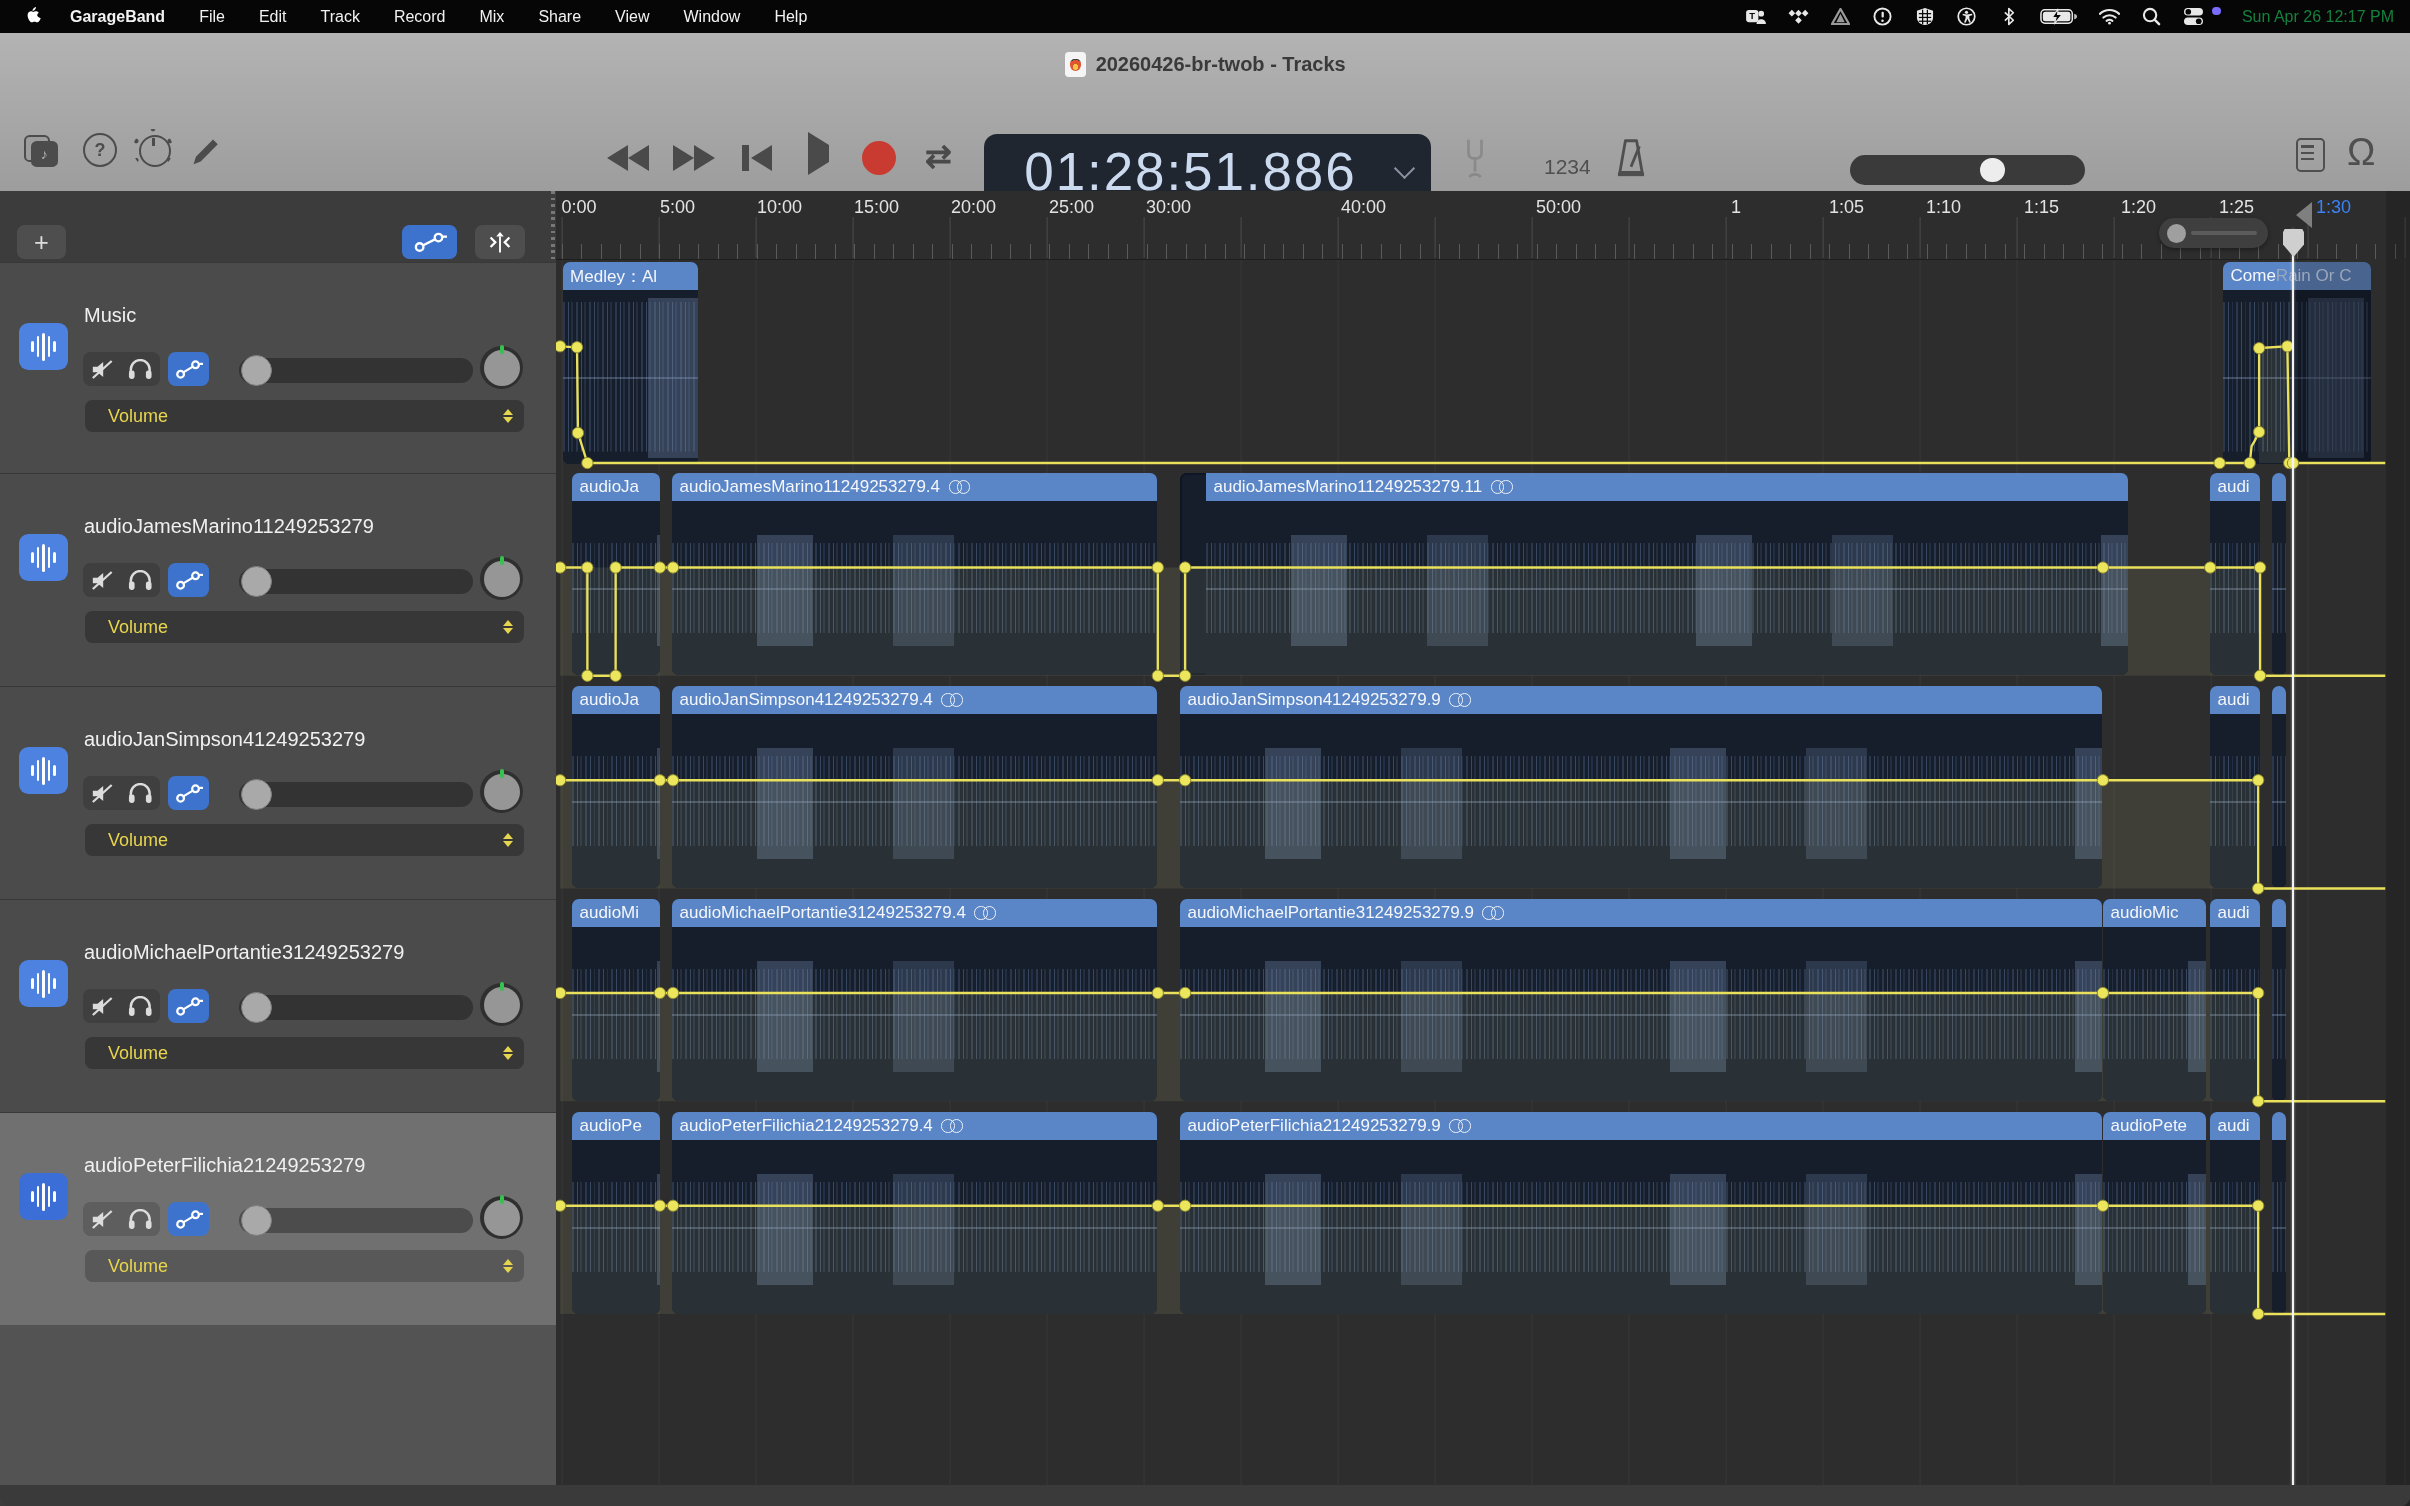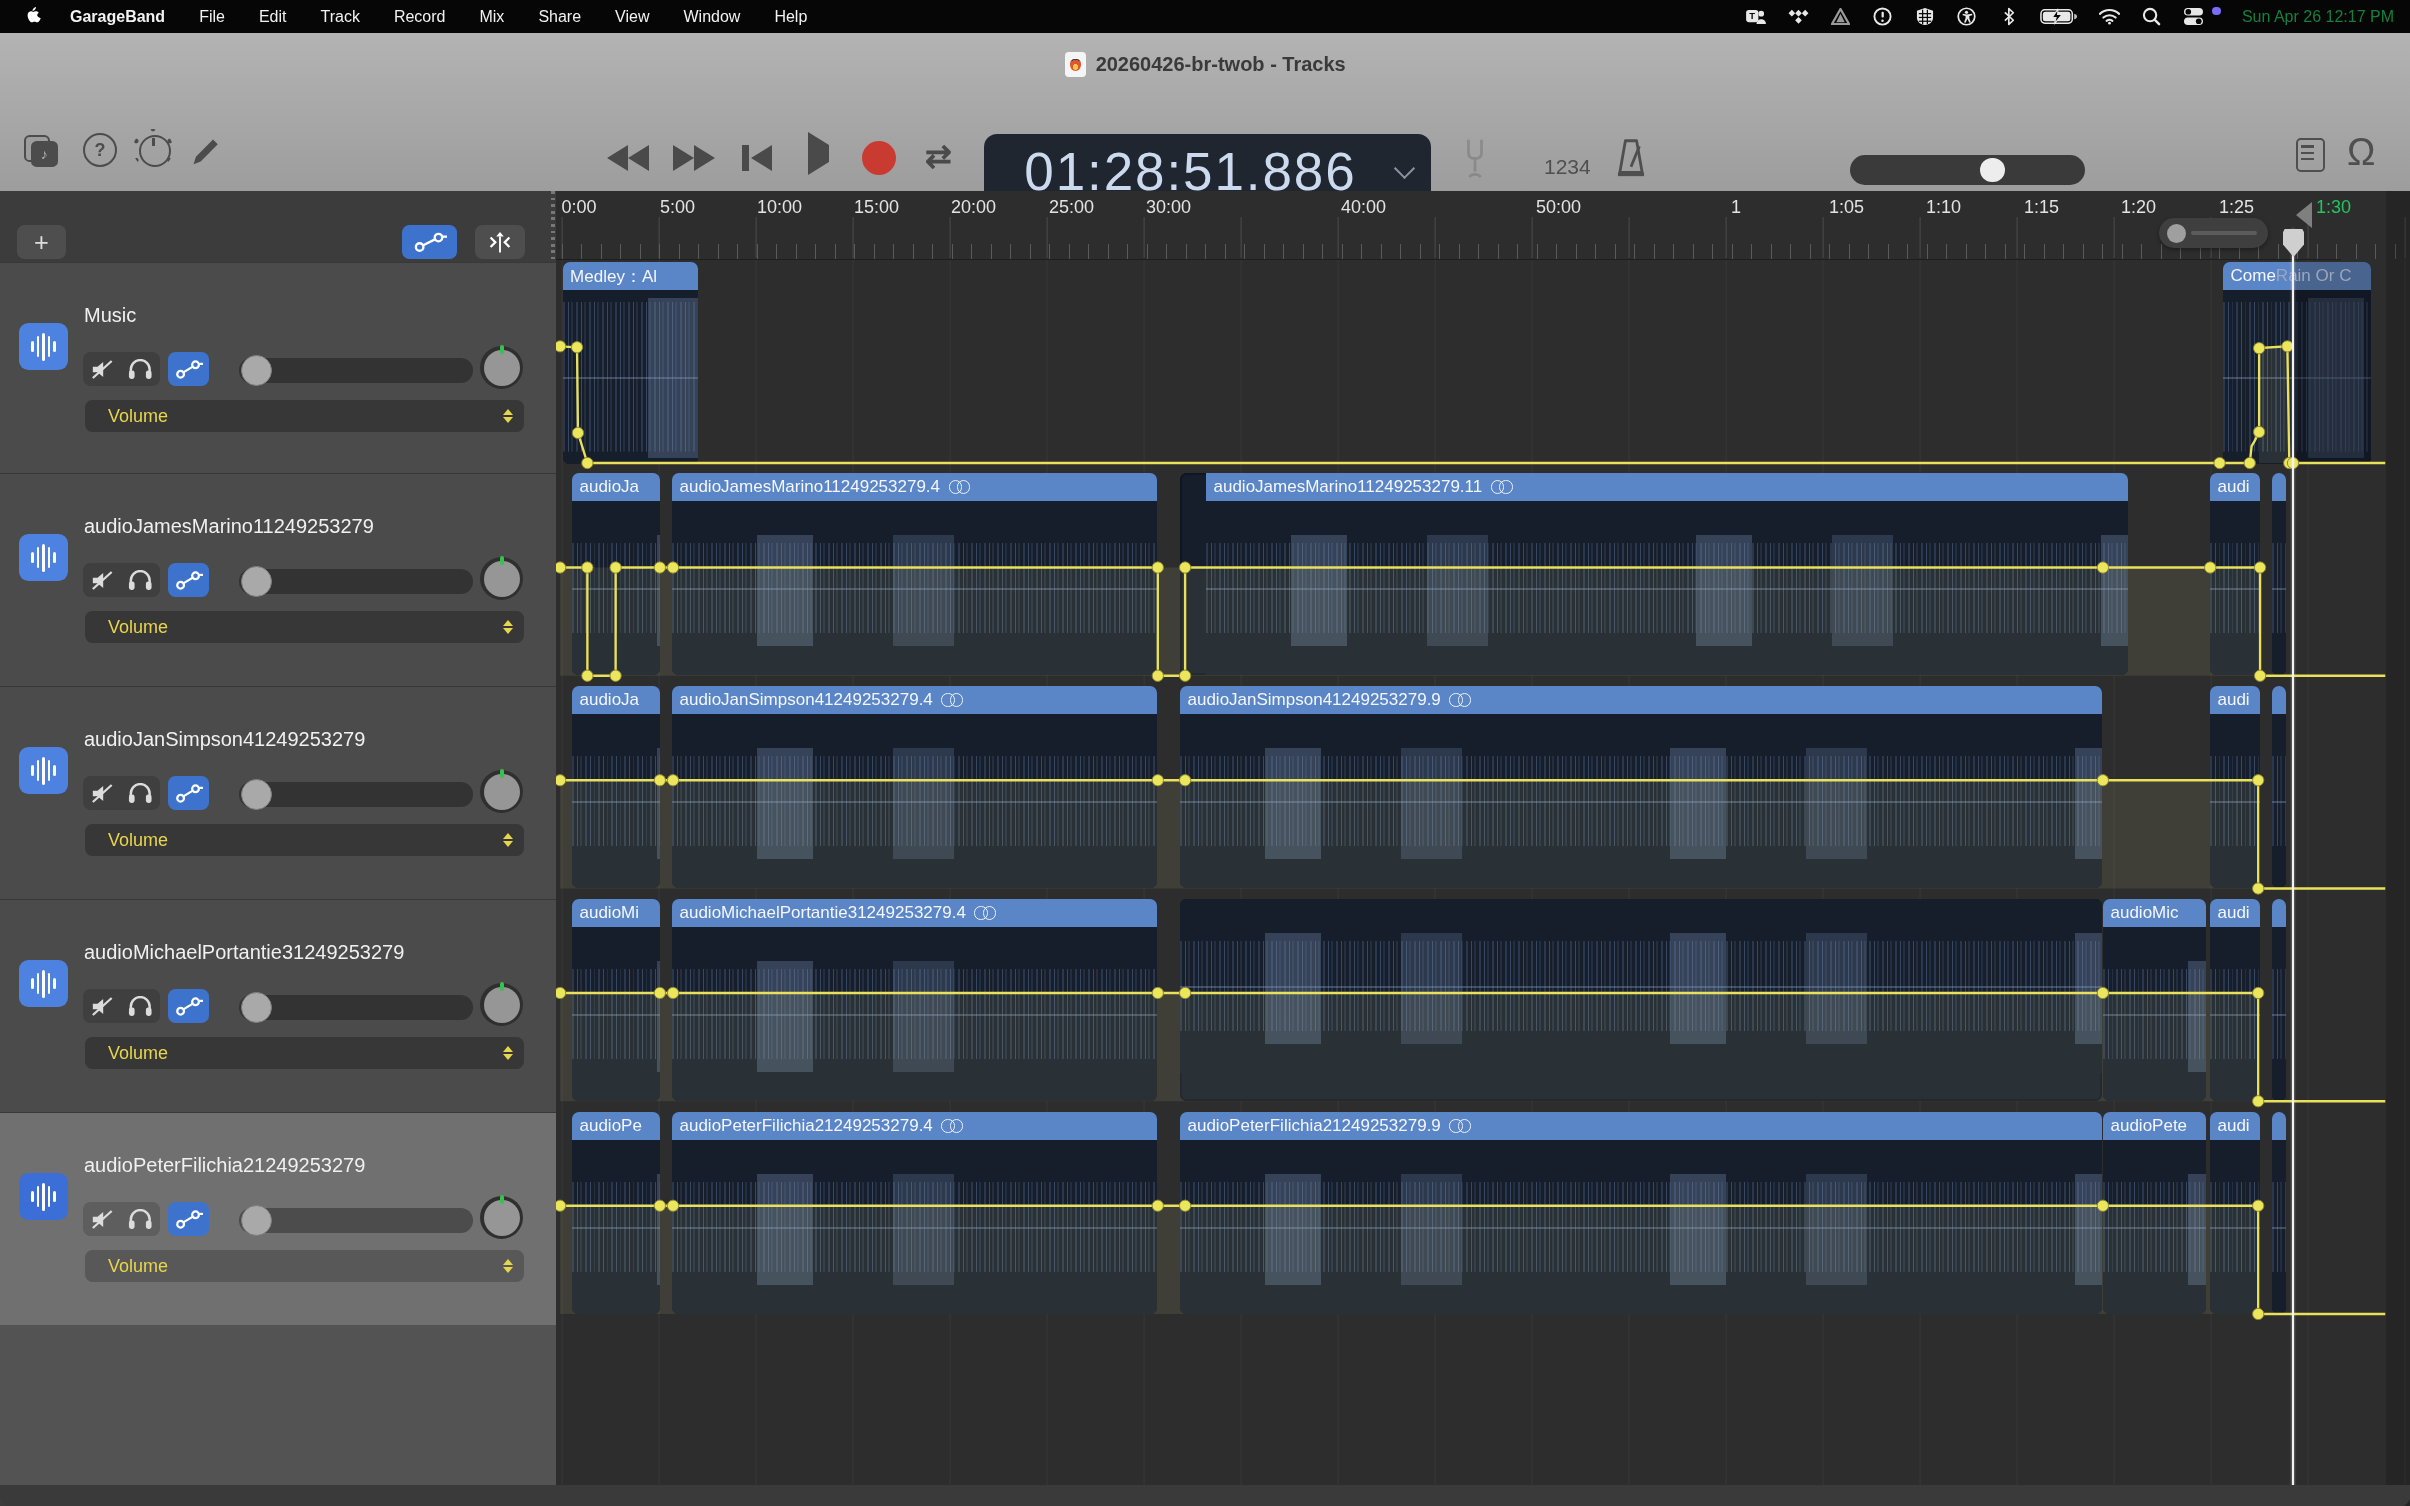--- a/index.html
+++ b/index.html
@@ -87,21 +87,21 @@
   .t-dd .carets b{width:0;height:0;border-left:5.6px solid transparent;border-right:5.6px solid transparent;}
   .t-dd .carets b.up{border-bottom:6.6px solid #e8d54e;}
   .t-dd .carets b.dn{border-top:6.6px solid #e8d54e;}
   
   #timeline{left:556px;top:191px;width:1855px;height:1315px;background:#2d2d2d;overflow:hidden;}
   #grid{left:0;top:68px;width:1855px;height:1248px;background:repeating-linear-gradient(90deg,rgba(255,255,255,.05) 0 0.9px,transparent 0.9px 97px);background-position:5.6px 0;}
   #ruler{left:0;top:0;width:1785px;height:68px;background:#2d2d2d;border-bottom:1.9px solid #1e1e1e;}
   #ruler .majors{position:absolute;left:0;top:26px;width:1855px;height:41px;background:repeating-linear-gradient(90deg,rgba(255,255,255,.14) 0 0.9px,transparent 0.9px 97px);background-position:5.6px 0;}
   #ruler .minors{position:absolute;left:5.6px;top:53px;width:1849px;height:15px;background:repeating-linear-gradient(90deg,#5a5a5a 0 0.9px,transparent 0.9px 19.5px);}
   .tick-label{position:absolute;top:5.6px;font-size:18px;color:#e3e3e3;white-space:nowrap;}
-  .tick-label.dim{color:#22c55e;}
+  .tick-label.dim{color:#3b82f6;}
   .regionrow{left:0;width:1855px;height:202px;}
   .region{position:absolute;top:0;height:202px;border-radius:6.6px;overflow:hidden;box-shadow:0 0 0 1.9px #0e1524 inset;background:#161e2c;}
   .r-label{height:28px;background:#5a86c7;color:#f4f6f9;font-size:17px;display:flex;align-items:center;padding:0 7.5px;white-space:nowrap;overflow:hidden;}
   .r-body{position:relative;height:174px;background-color:#161e2c;
      background-image:
        repeating-linear-gradient(90deg,rgba(125,150,190,0) 0 85px,rgba(125,150,190,.30) 85px 141px,rgba(125,150,190,0) 141px 221px,rgba(125,150,190,.22) 221px 282px,rgba(125,150,190,0) 282px 405px),
        repeating-linear-gradient(90deg,rgba(105,130,170,.25) 0 1.9px,rgba(105,130,170,0) 1.9px 4.7px,rgba(105,130,170,.42) 4.7px 5.6px,rgba(105,130,170,0) 5.6px 8.5px,rgba(105,130,170,.16) 8.5px 10.4px,rgba(105,130,170,0) 10.4px 13px);
      background-size:100% 64%,100% 52%;background-position:center 55%,center 50%;background-repeat:no-repeat,no-repeat;}
   .r-body::before{content:"";position:absolute;left:0;right:0;top:50%;height:1.9px;background:rgba(140,160,195,.35);}
   .region.full .r-body{background-size:100% 92%,100% 86%;}
@@ -658,20 +658,28 @@
             <span>audioMichaelPortantie31249253279.4</span>
             <span class="lblr"></span>
             <span class="rings" style="display: inline-flex;">
               <i></i>
               <i></i>
             </span>
           </div>
             <div class="r-body"></div>
           </div>
         <div class="region" style="left: 624px; width: 922px;">
+            <div class="r-label">
+            <span>audioMichaelPortantie31249253279.9</span>
+            <span class="lblr"></span>
+            <span class="rings" style="display: inline-flex;">
+              <i></i>
+              <i></i>
+            </span>
+          </div>
             <div class="r-body"></div>
           </div>
         <div class="region" style="left: 1547px; width: 103px;">
             <div class="r-label">
             <span>audioMic</span>
             <span class="lblr"></span>
           </div>
             <div class="r-body"></div>
           </div>
         <div class="region" style="left: 1654px; width: 50px;">

